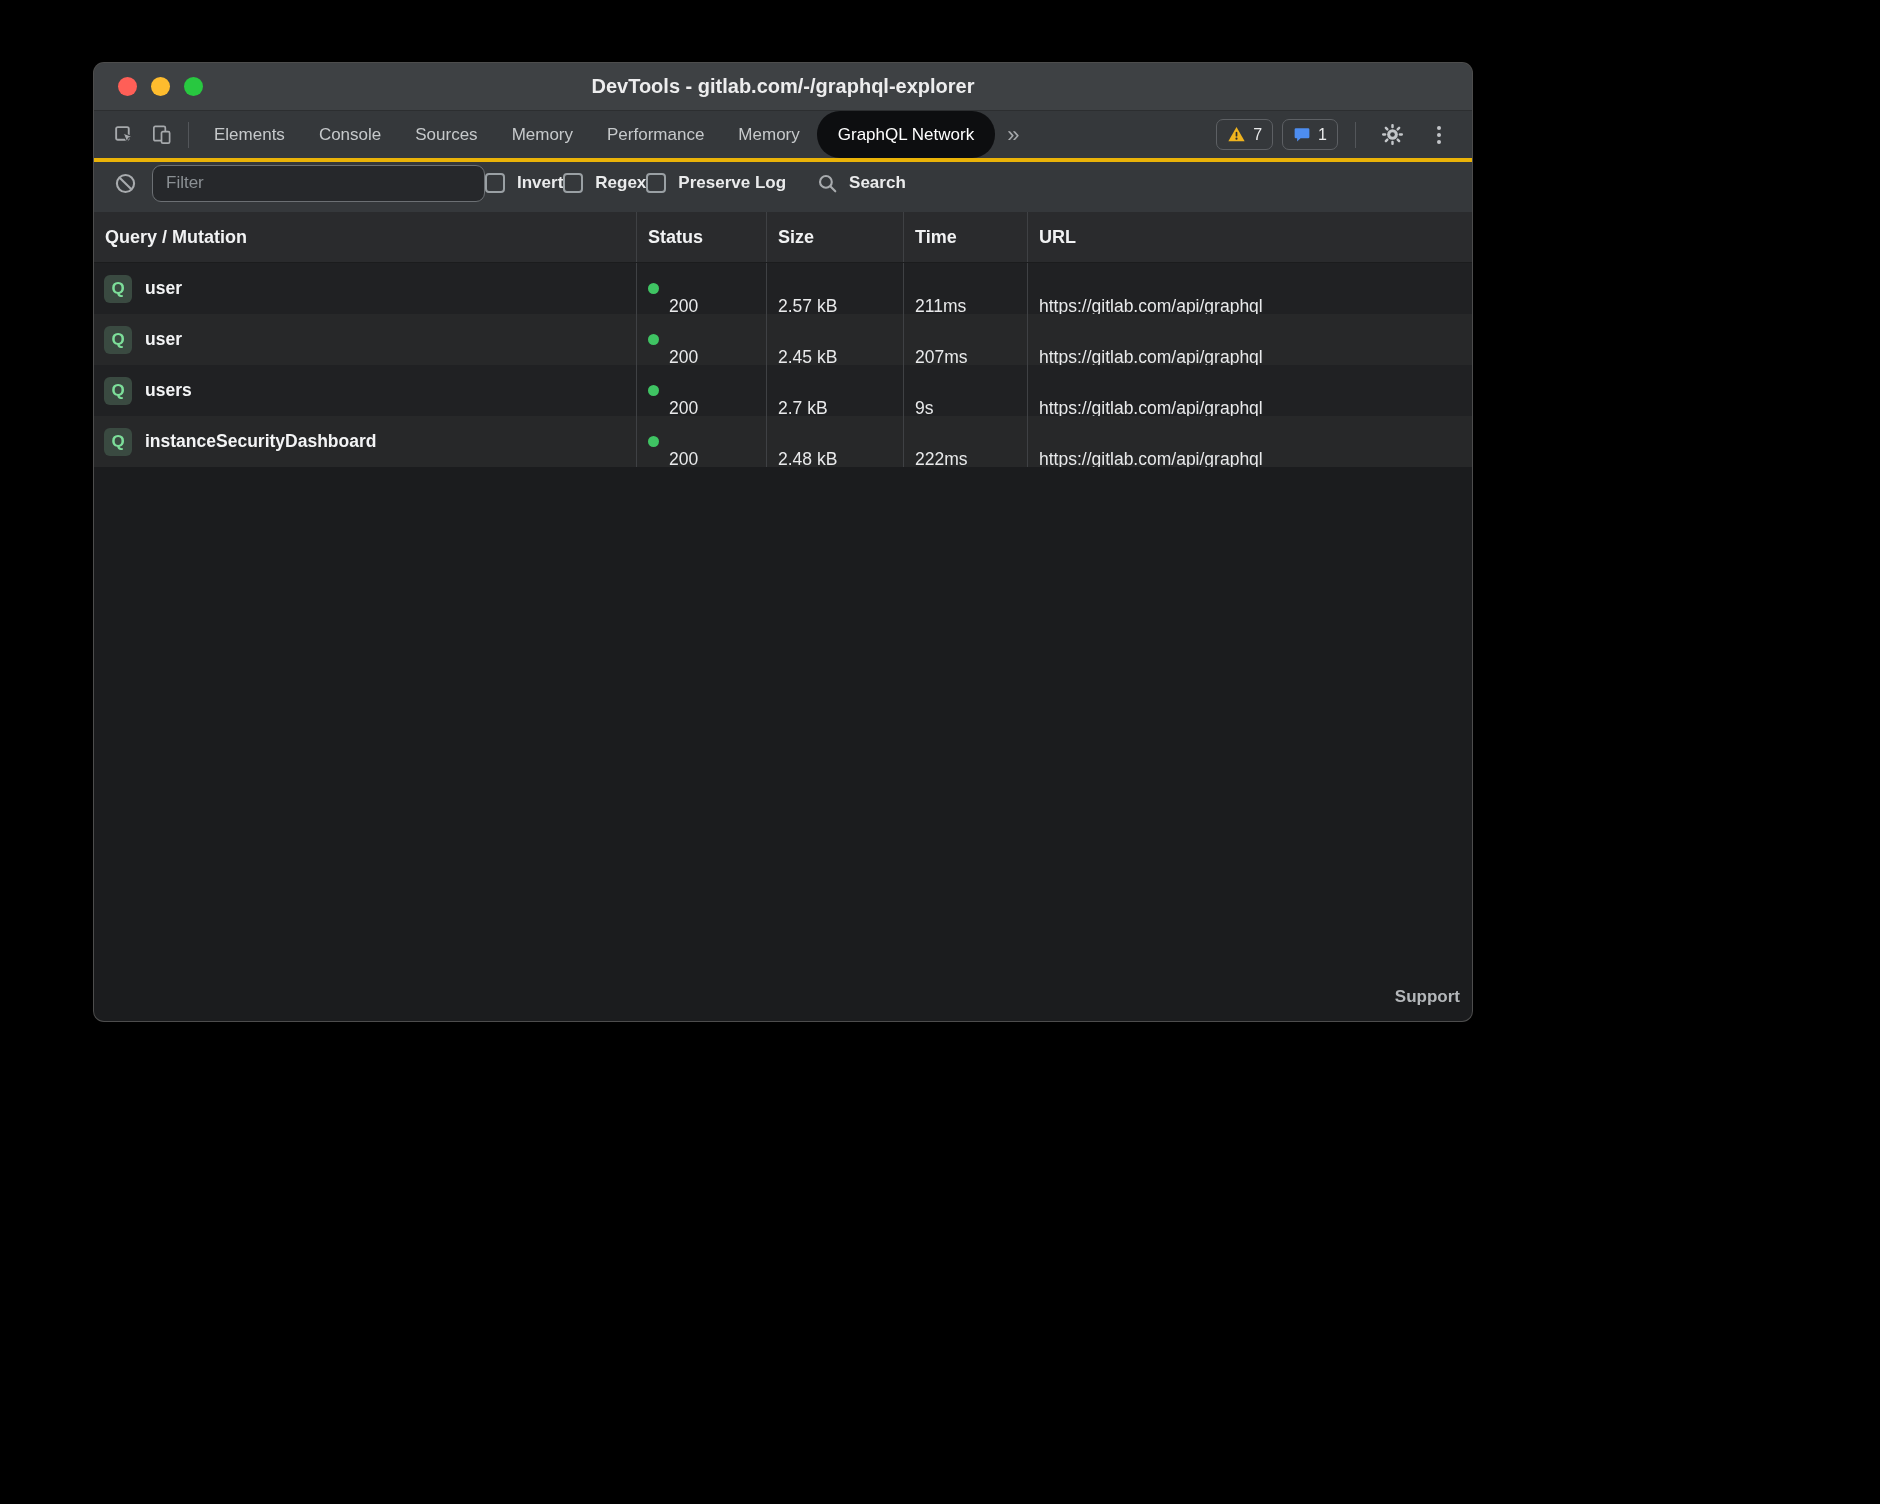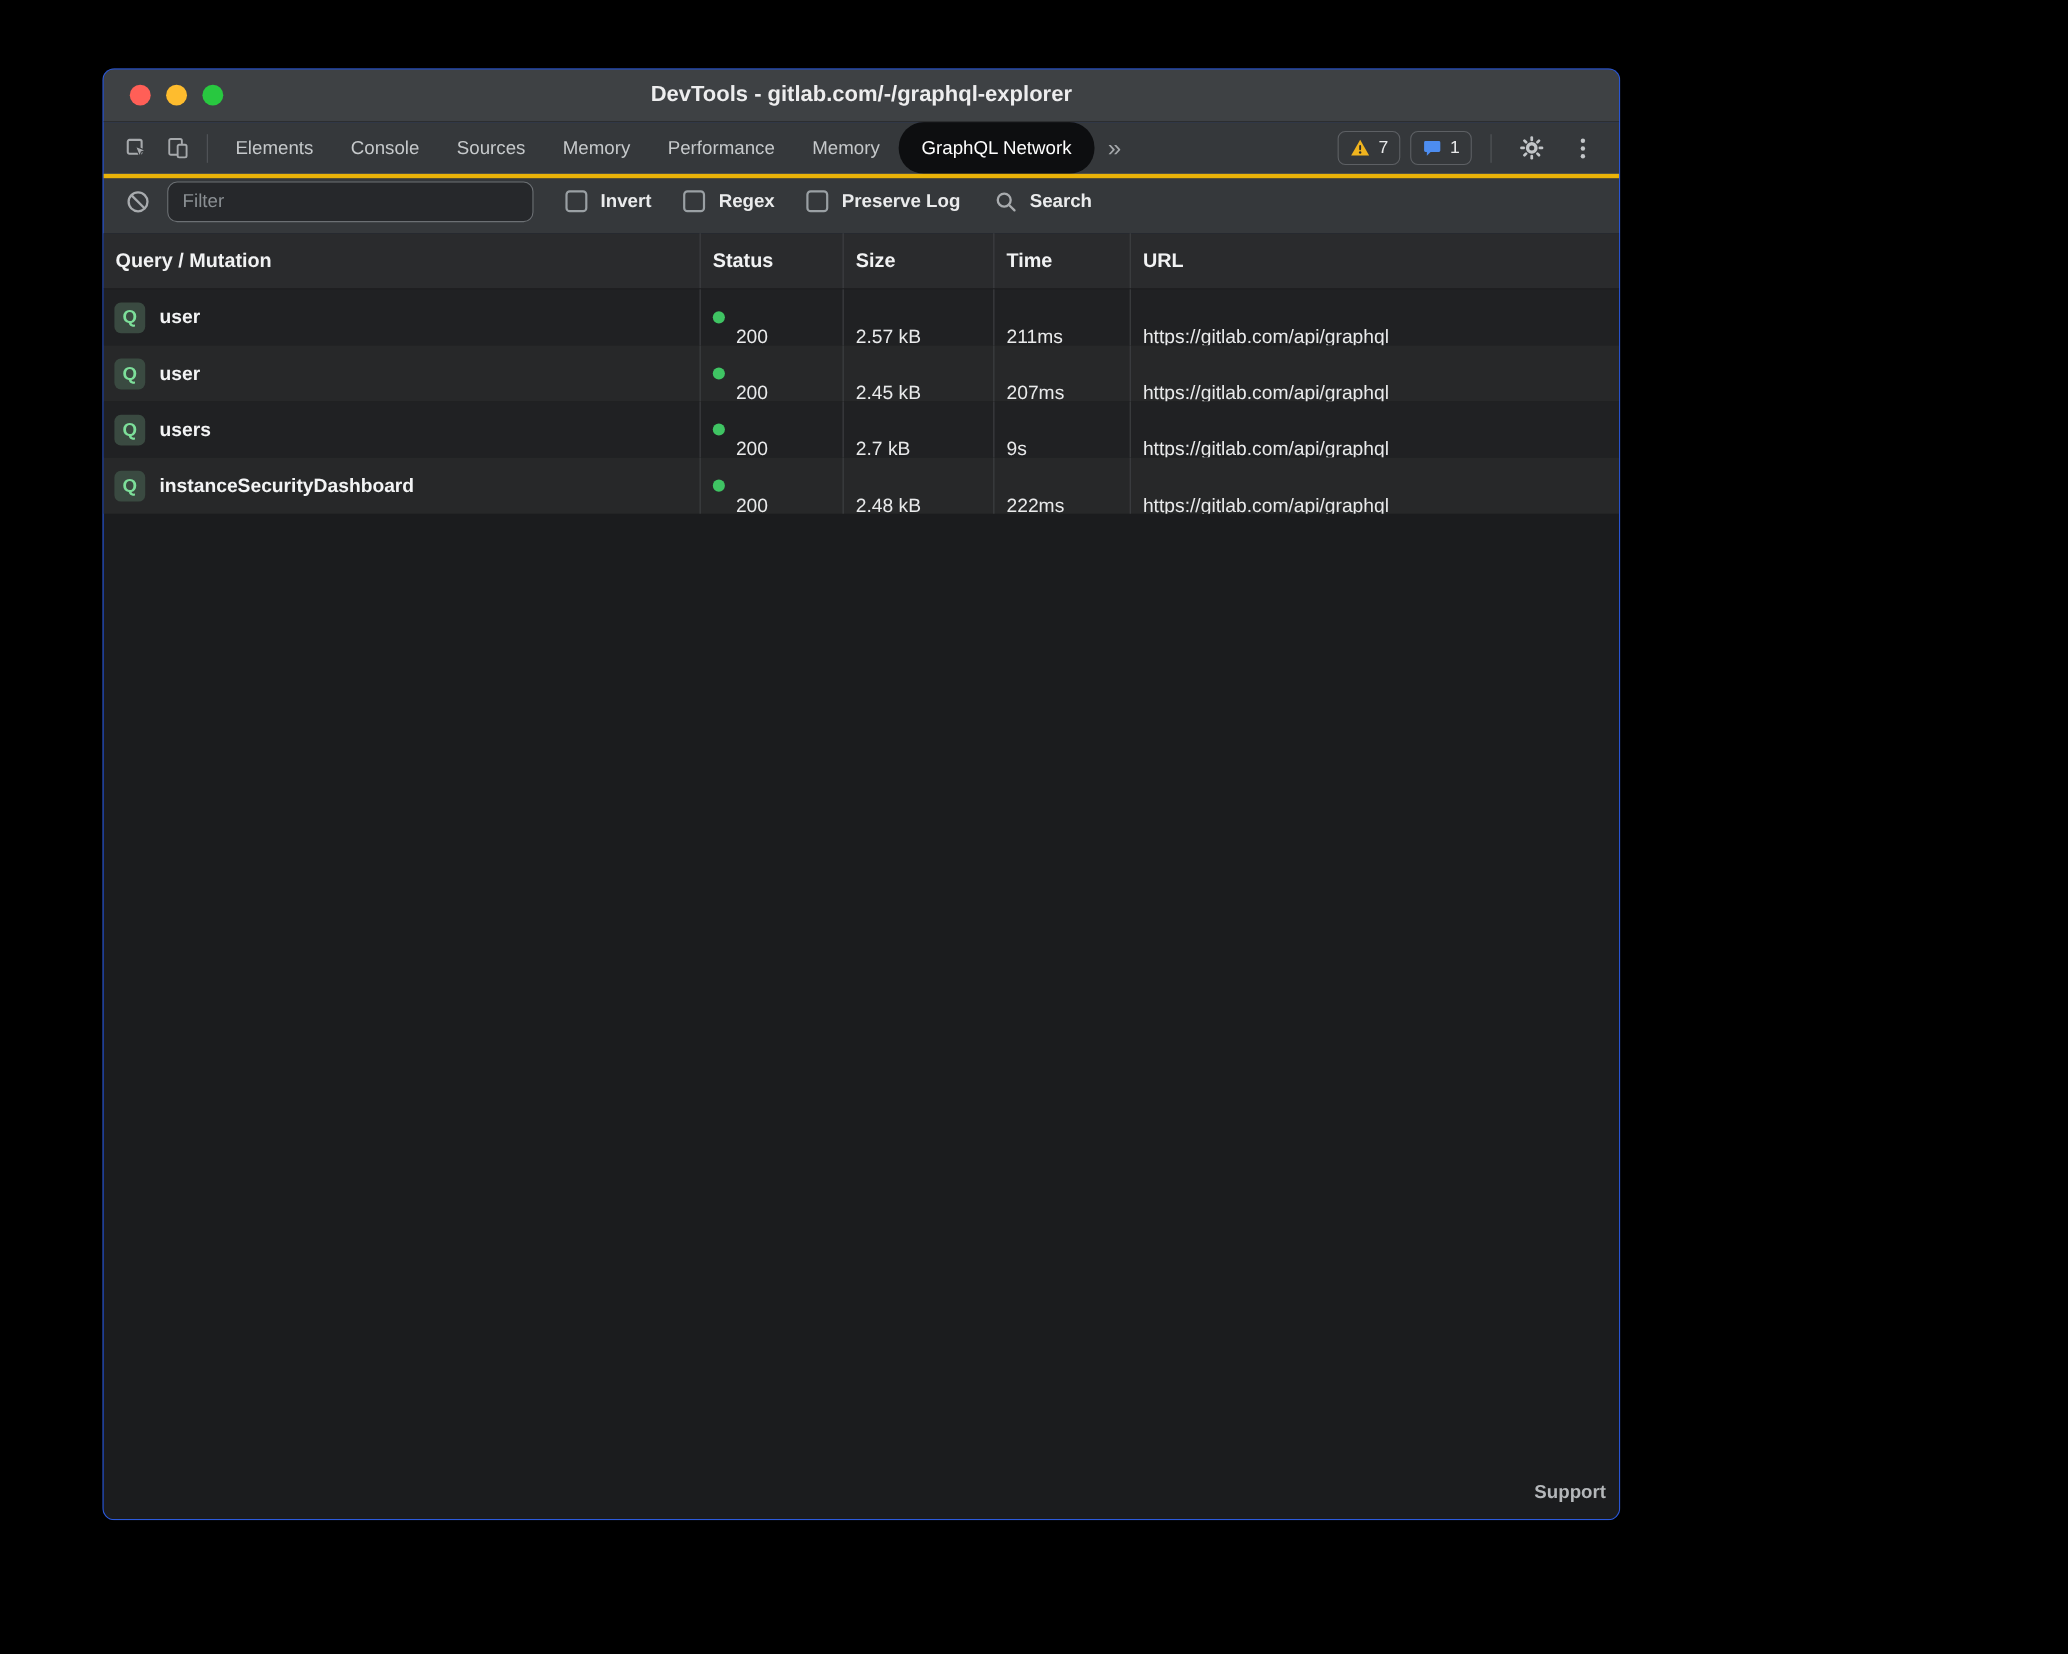--- a/index.html
+++ b/index.html
@@ -6,22 +6,22 @@
   html, body { background: #000; }
   body {
     width: 1880px; height: 1504px;
     font-family: "Liberation Sans", "DejaVu Sans", sans-serif;
     color: #e9eaeb;
     position: relative;
     overflow: hidden;
   }
   .window {
     position: absolute; left: 93px; top: 62px;
-    width: 1380px; height: 1320px;
-    background: #1d4ed8;
+    width: 1380px; height: 960px;
+    background: #404040;
     border-radius: 11px;
     overflow: hidden;
     border: 1px solid rgba(255,255,255,0.07);
     display: flex; flex-direction: column;
   }
 
   
   .titlebar {
     height: 48px; flex: 0 0 48px;
     background: #3e4144;
@@ -88,21 +88,21 @@
     width: 333px; height: 37px;
     background: #26282b;
     border: 1px solid #6c7074;
     border-radius: 9px;
     color: #e9eaeb; font-size: 17px;
     padding: 0 13px;
     outline: none;
     font-family: "Liberation Sans", "DejaVu Sans", sans-serif;
   }
   .filter-input::placeholder { color: #8b9094; }
-  .cbgroup { display: flex; align-items: center; gap: 12px; margin-left: 29px; cursor: pointer; }
+  .cbgroup { display: flex; align-items: center; gap: 12px; cursor: pointer; }
   .cbgroup input[type="checkbox"] {
     appearance: none; -webkit-appearance: none;
     width: 20px; height: 20px;
     border: 2px solid #9aa0a4; border-radius: 4px;
     background: transparent; cursor: pointer; margin: 0;
   }
   .cbgroup .cb-label, .search-group .search-label {
     font-size: 17px; font-weight: 600; color: #eaebec; white-space: nowrap;
   }
   .search-group { display: flex; align-items: flex-start; gap: 11px; margin-left: 31px; cursor: pointer; }

